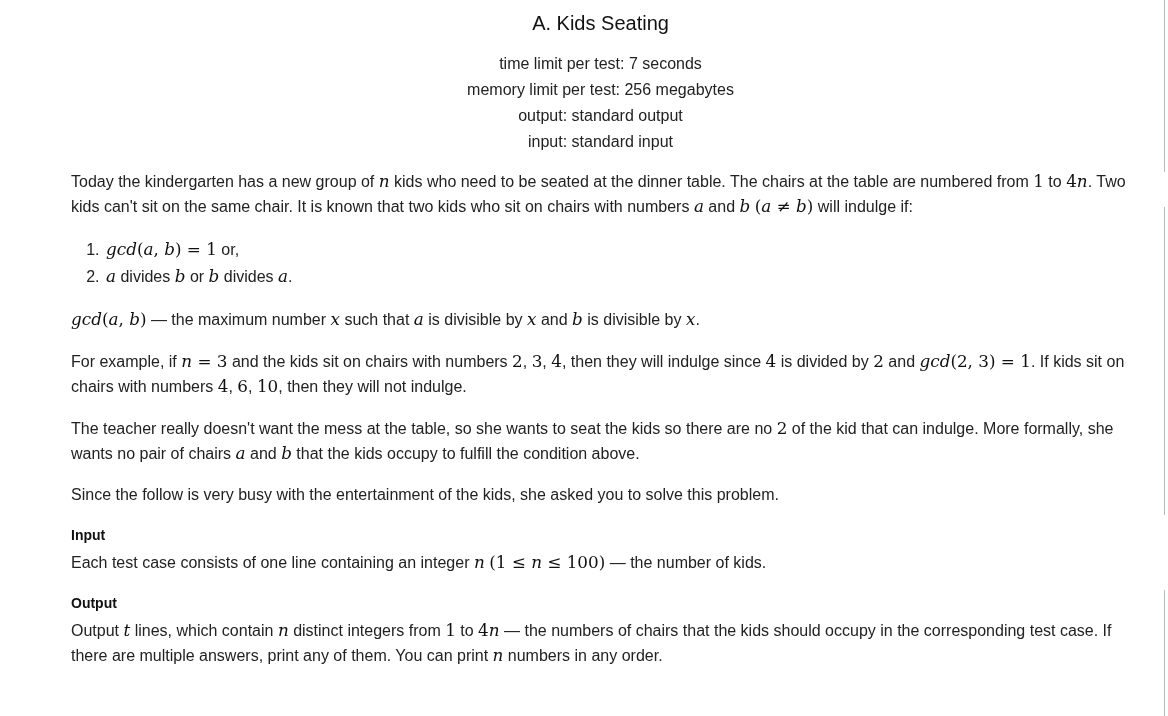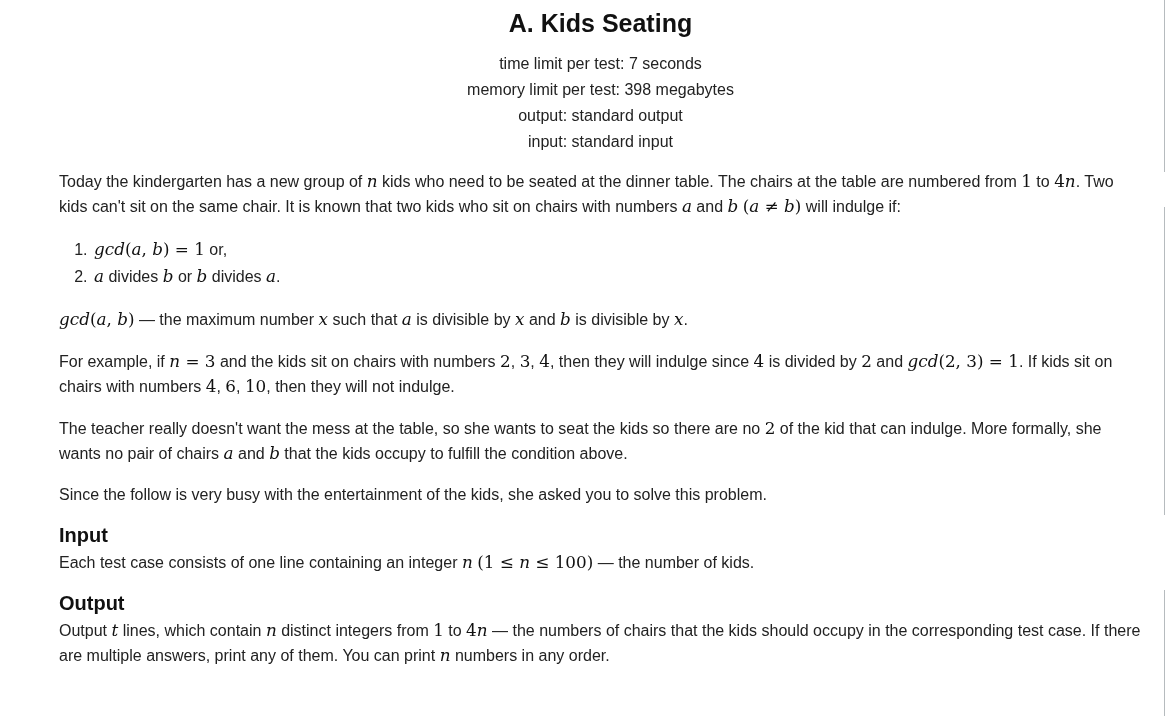--- a/index.html
+++ b/index.html
@@ -16,49 +16,50 @@
     font-size: 16px;
     color: #222222;
   }
   .content {
     margin: 0 26px 0 59px;
   }
   .header-block {
     text-align: center;
   }
   .problem-title {
-    font-size: 25px;
-    font-weight: bold;
+    font-size: 20px;
+    font-weight: normal;
     line-height: 30px;
     margin: 8px 0 0 0;
     color: #111111;
   }
   .limits {
     margin-top: 13px;
   }
   .limit-line {
     line-height: 26px;
   }
   .statement {
     margin-top: 14px;
+    margin-left: 12px;
   }
   p.para {
     margin: 0 0 17px 0;
     line-height: 24px;
   }
   ol.cond-list {
     margin: 0 0 17px 0;
     padding-left: 33px;
     line-height: 26px;
   }
   ol.cond-list li {
     padding-left: 2px;
   }
   h2.section-heading {
-    font-size: 20px;
+    font-size: 14px;
     font-weight: bold;
     line-height: 23px;
     margin: 0 0 3px 0;
     color: #111111;
   }
   
   .math {
     font-family: "DejaVu Serif", serif;
     font-size: 1.05em;
     color: #111111;
@@ -79,21 +80,21 @@
 </style>
 </head>
 <body>
 
 <div class="content">
 
   <div class="header-block">
     <div class="problem-title">A. Kids Seating</div>
     <div class="limits">
       <div class="limit-line">time limit per test: 7 seconds</div>
-      <div class="limit-line">memory limit per test: 398 megabytes</div>
+      <div class="limit-line">memory limit per test: 256 megabytes</div>
       <div class="limit-line">output: standard output</div>
       <div class="limit-line">input: standard input</div>
     </div>
   </div>
 
   <div class="statement">
     <p class="para">Today the kindergarten has a new group of <span class="math"><span class="mi">n</span></span> kids who need to be seated at the dinner table. The chairs at the table are numbered from <span class="math"><span class="mn">1</span></span> to <span class="math"><span class="mn">4</span><span class="mi">n</span></span>. Two kids can't sit on the same chair. It is known that two kids who sit on chairs with numbers <span class="math"><span class="mi">a</span></span> and <span class="math"><span class="mi">b</span></span> <span class="math"><span class="mn">(</span><span class="mi">a</span><span class="mn"> ≠ </span><span class="mi">b</span><span class="mn">)</span></span> will indulge if:</p>
 
     <ol class="cond-list">
       <li><span class="math"><span class="mi">gcd</span><span class="mn">(</span><span class="mi">a</span><span class="mn">, </span><span class="mi">b</span><span class="mn">) = 1</span></span> or,</li>

